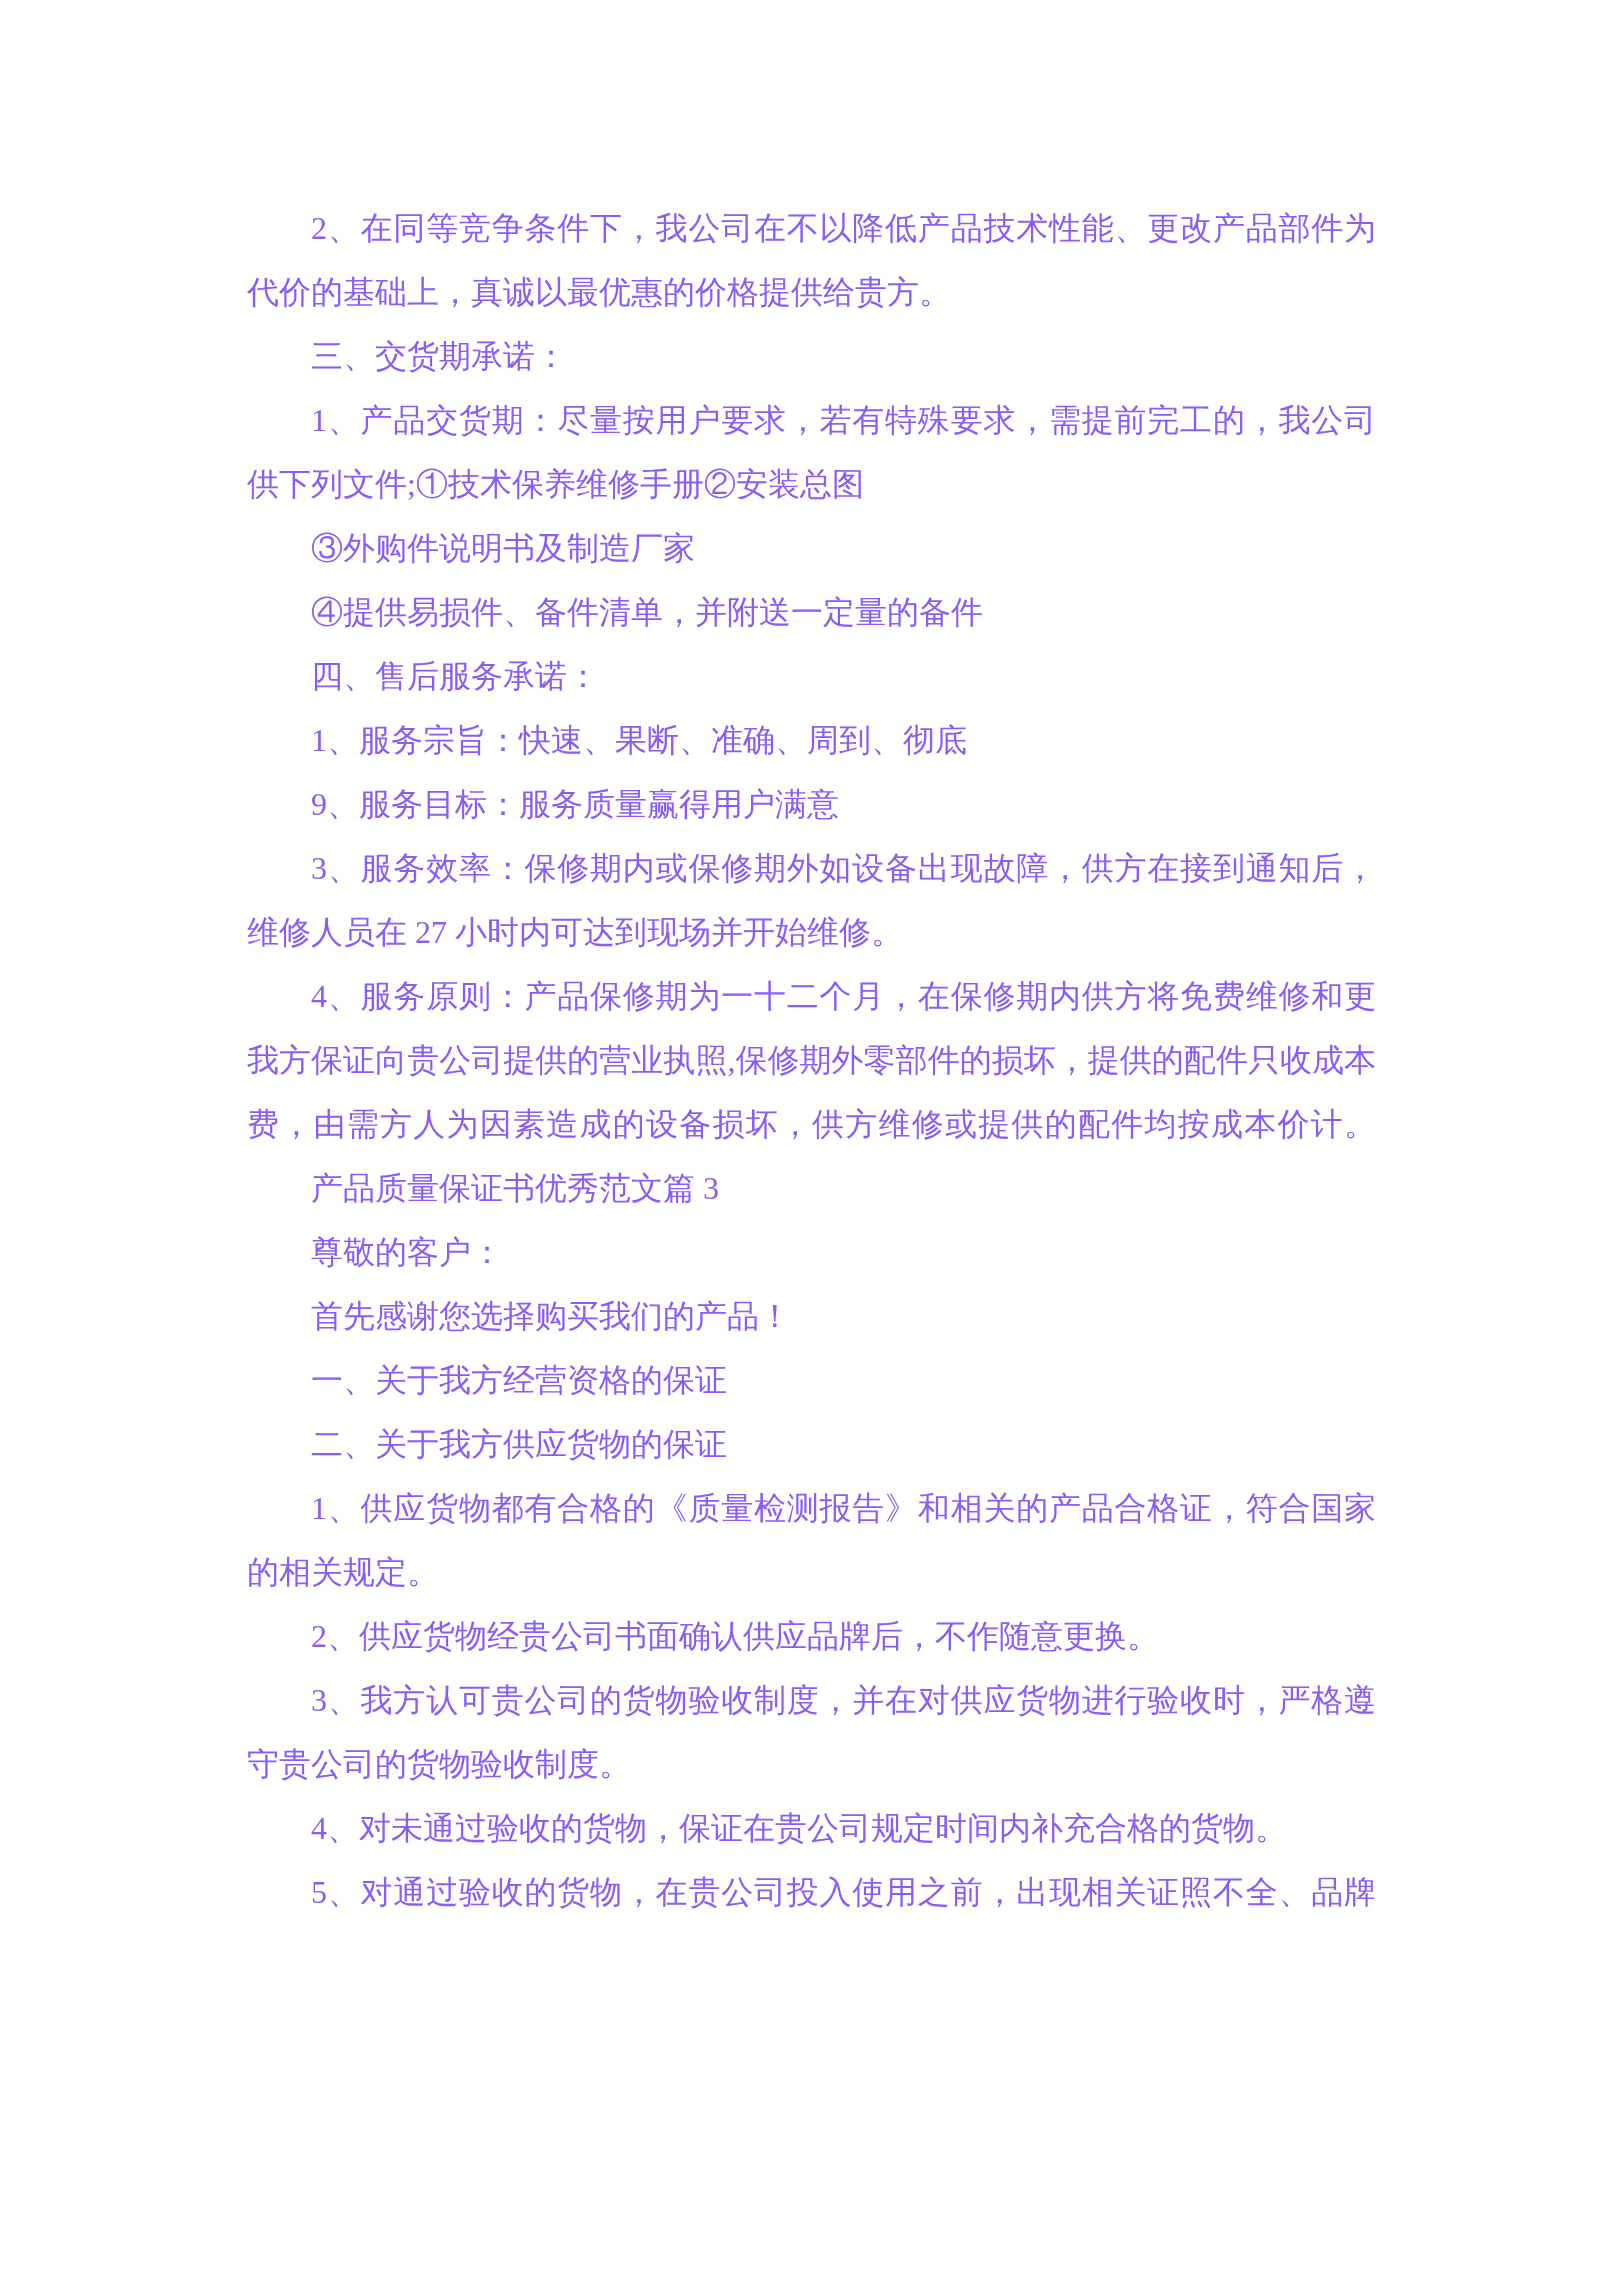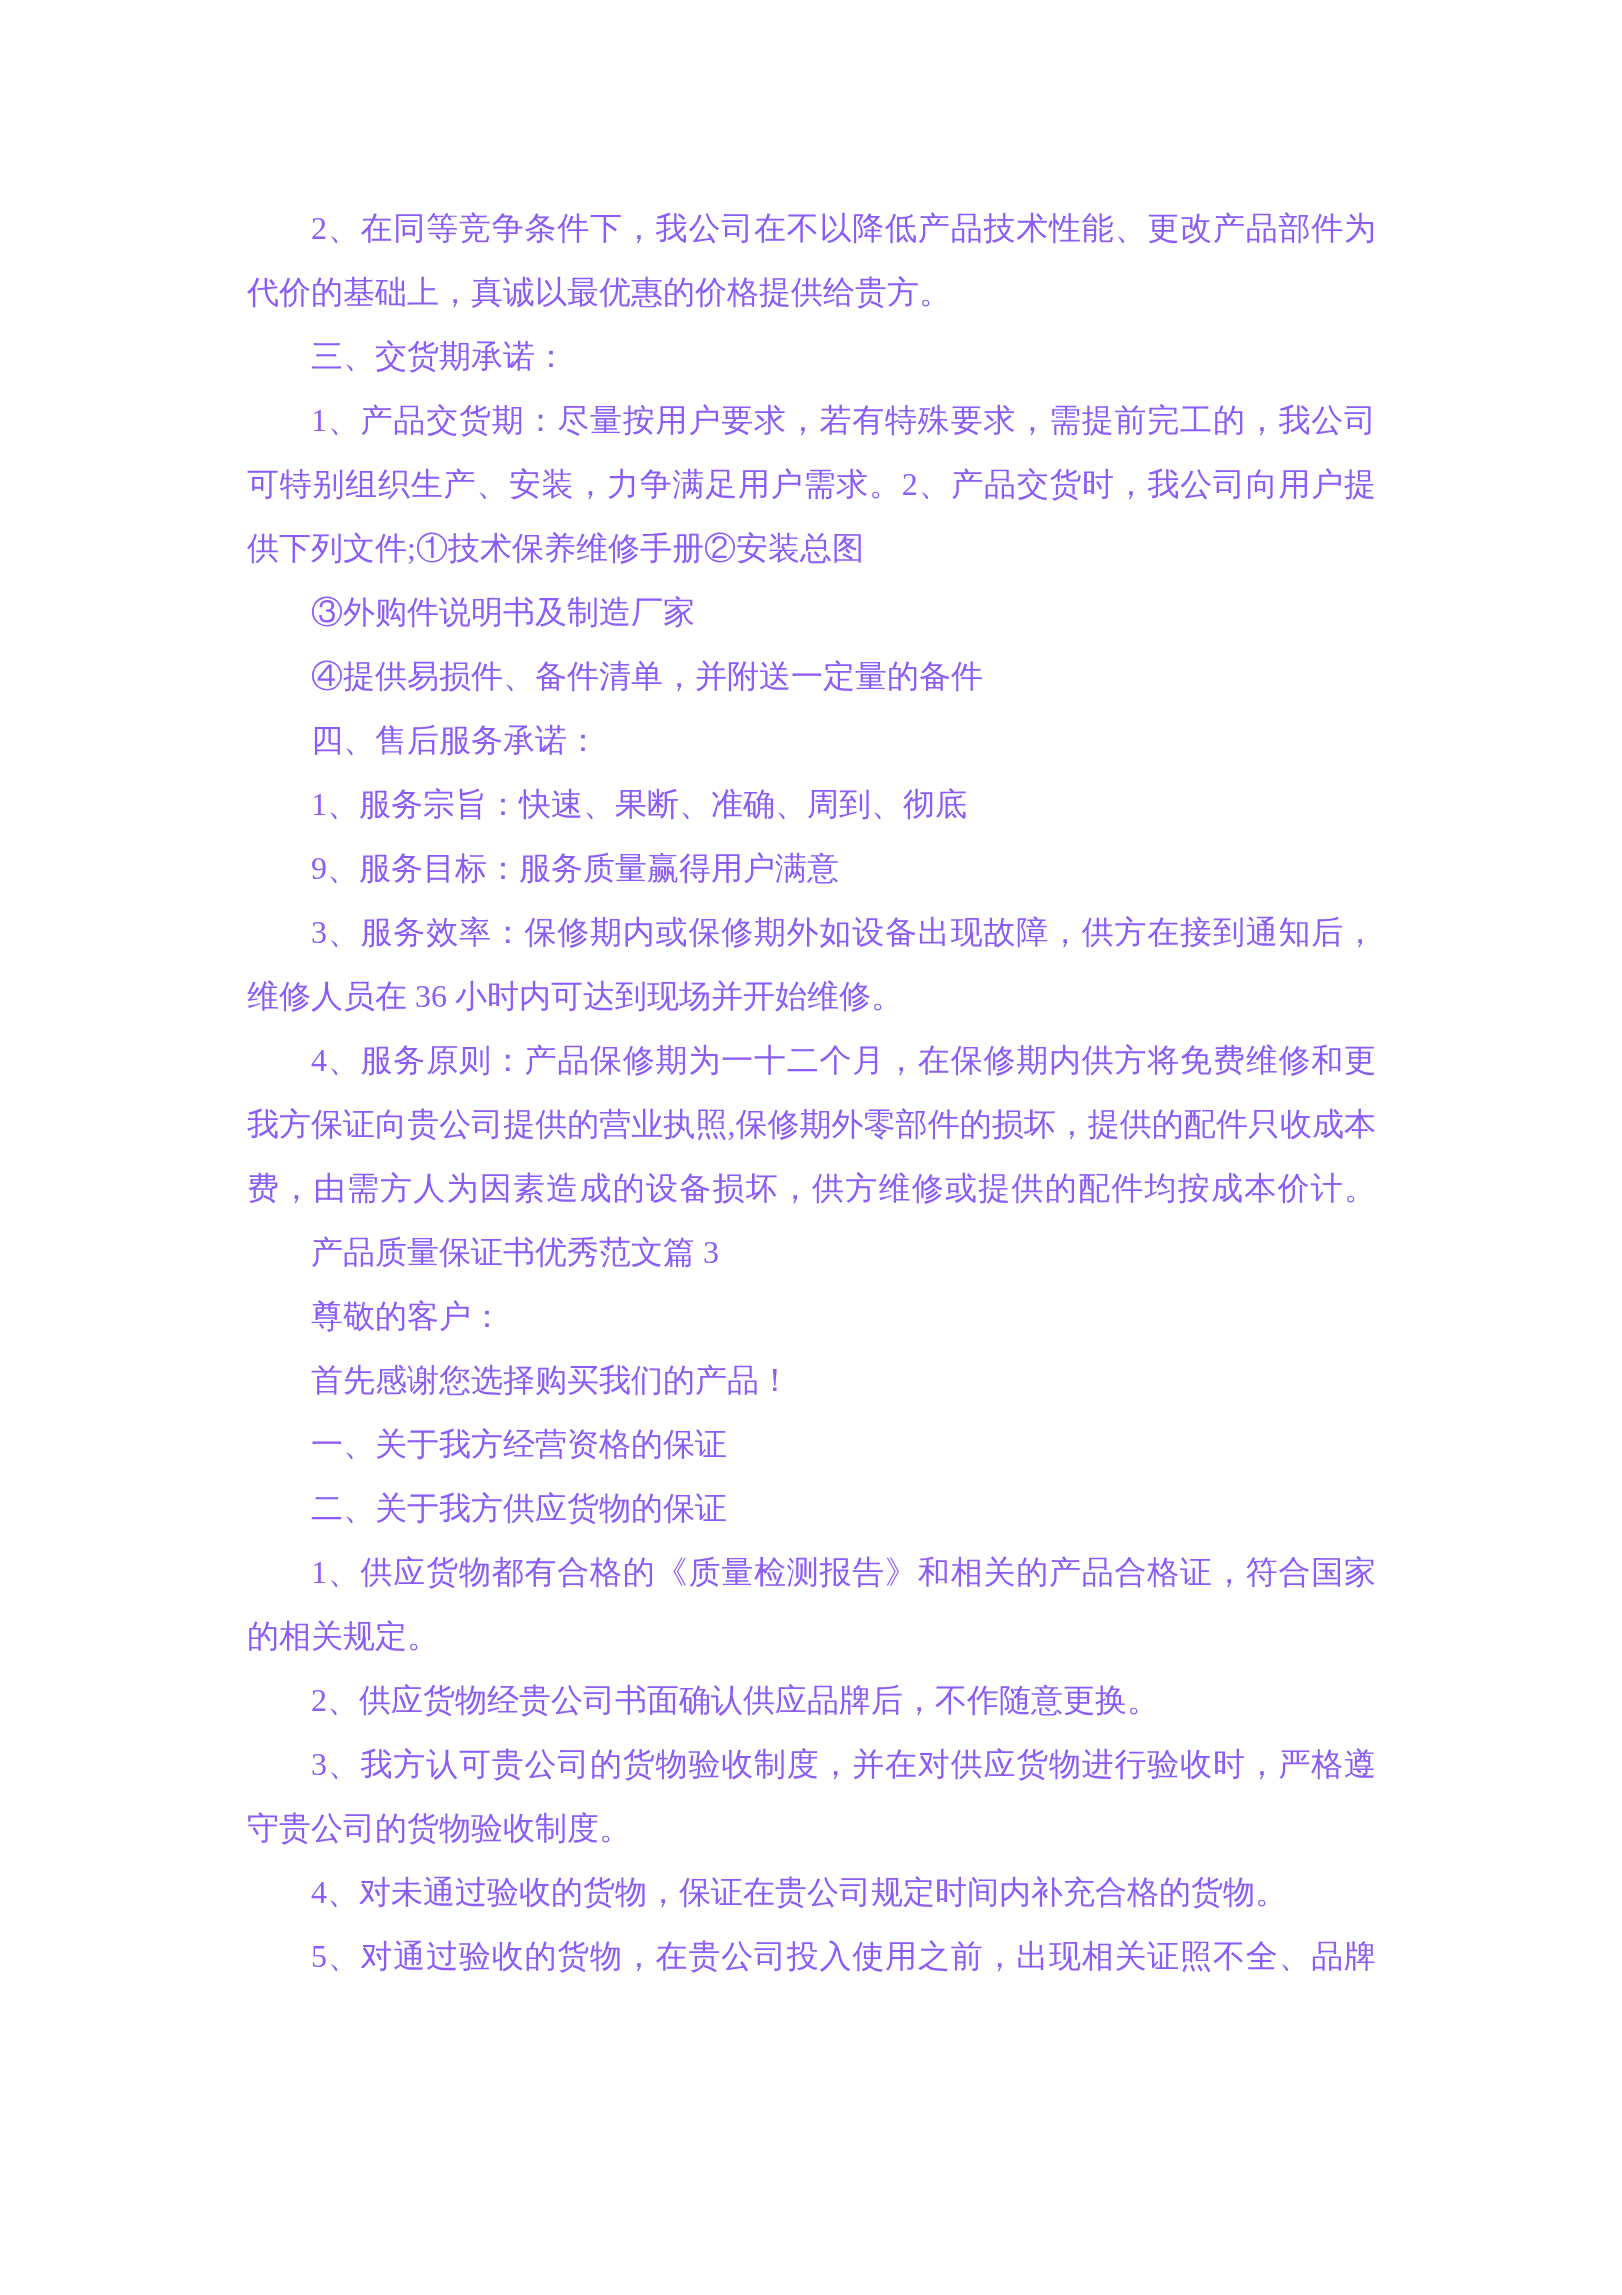--- a/index.html
+++ b/index.html
@@ -42,29 +42,28 @@
 </style>
 </head>
 <body>
 
 <div class="page">
   <div class="text-block">
     <div class="line indent fill">2、在同等竞争条件下，我公司在不以降低产品技术性能、更改产品部件为</div>
     <div class="line">代价的基础上，真诚以最优惠的价格提供给贵方。</div>
     <div class="line indent">三、交货期承诺：</div>
     <div class="line indent fill">1、产品交货期：尽量按用户要求，若有特殊要求，需提前完工的，我公司</div>
-    <div class="line fill">可特别组织生产、安装，力争满足用户需求。2、产品交货时，我公司向用户提</div>
     <div class="line">供下列文件;①技术保养维修手册②安装总图</div>
     <div class="line indent">③外购件说明书及制造厂家</div>
     <div class="line indent">④提供易损件、备件清单，并附送一定量的备件</div>
     <div class="line indent">四、售后服务承诺：</div>
     <div class="line indent">1、服务宗旨：快速、果断、准确、周到、彻底</div>
     <div class="line indent">9、服务目标：服务质量赢得用户满意</div>
     <div class="line indent fill">3、服务效率：保修期内或保修期外如设备出现故障，供方在接到通知后，</div>
-    <div class="line">维修人员在 36 小时内可达到现场并开始维修。</div>
+    <div class="line">维修人员在 27 小时内可达到现场并开始维修。</div>
     <div class="line indent fill">4、服务原则：产品保修期为一十二个月，在保修期内供方将免费维修和更</div>
     <div class="line fill">我方保证向贵公司提供的营业执照,保修期外零部件的损坏，提供的配件只收成本</div>
     <div class="line fill">费，由需方人为因素造成的设备损坏，供方维修或提供的配件均按成本价计。</div>
     <div class="line indent">产品质量保证书优秀范文篇 3</div>
     <div class="line indent">尊敬的客户：</div>
     <div class="line indent">首先感谢您选择购买我们的产品！</div>
     <div class="line indent">一、关于我方经营资格的保证</div>
     <div class="line indent">二、关于我方供应货物的保证</div>
     <div class="line indent fill">1、供应货物都有合格的《质量检测报告》和相关的产品合格证，符合国家</div>
     <div class="line">的相关规定。</div>

